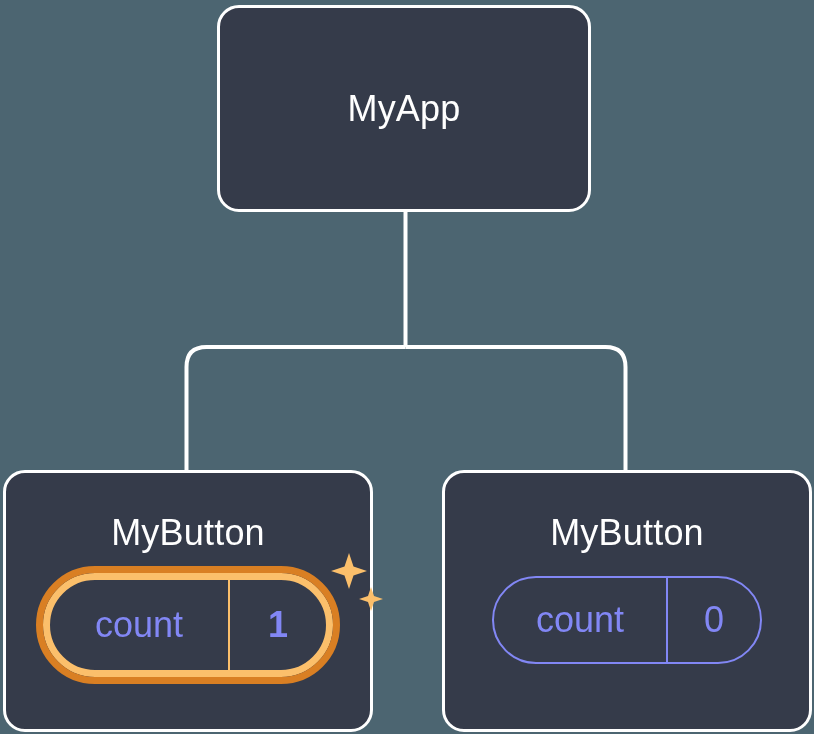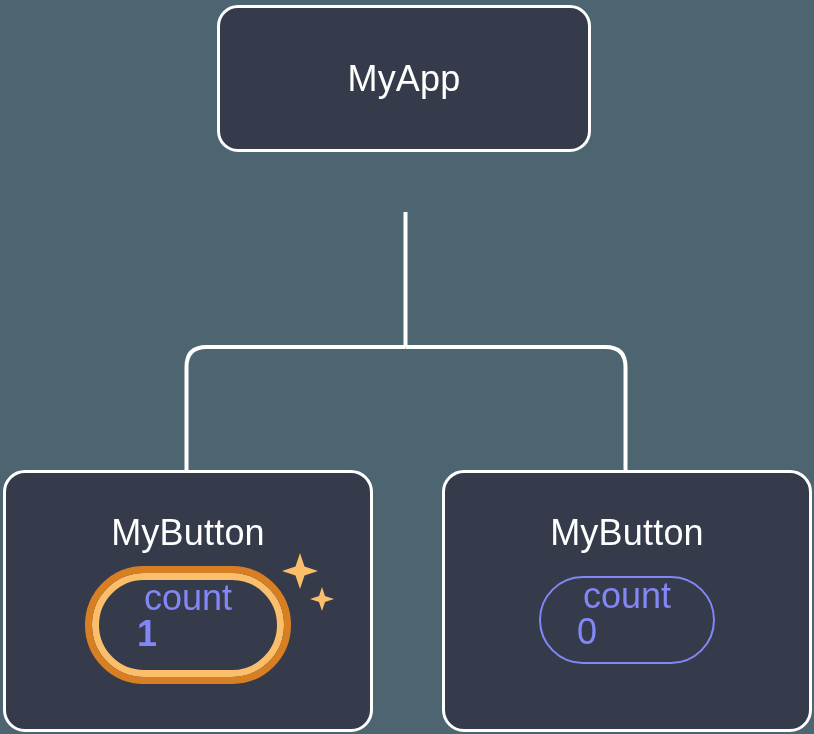--- a/index.html
+++ b/index.html
@@ -44,23 +44,22 @@
     font-size: 36px;
     font-weight: 400;
     letter-spacing: 0.2px;
     line-height: 1;
     white-space: nowrap;
   }
   #card-root {
     left: 217px;
     top: 5px;
     width: 374px;
-    height: 147px;
+    height: 207px;
     justify-content: center;
-    border-radius: 21px;
   }
   #card-child-left {
     left: 3px;
     top: 470px;
     width: 370px;
     height: 262px;
     padding-top: 42px;
   }
   #card-child-right {
     left: 442px;
@@ -71,21 +70,20 @@
   }
   
   .state-pill {
     position: relative;
     box-sizing: border-box;
     display: flex;
     align-items: stretch;
     height: 88px;
     border: 2px solid #8287f5;
     border-radius: 44px;
-    flex-direction: column;
   }
   .pill-key, .pill-val {
     display: flex;
     align-items: center;
     justify-content: center;
     color: #8287f5;
     font-size: 36px;
     font-weight: 400;
     line-height: 1;
     white-space: nowrap;

